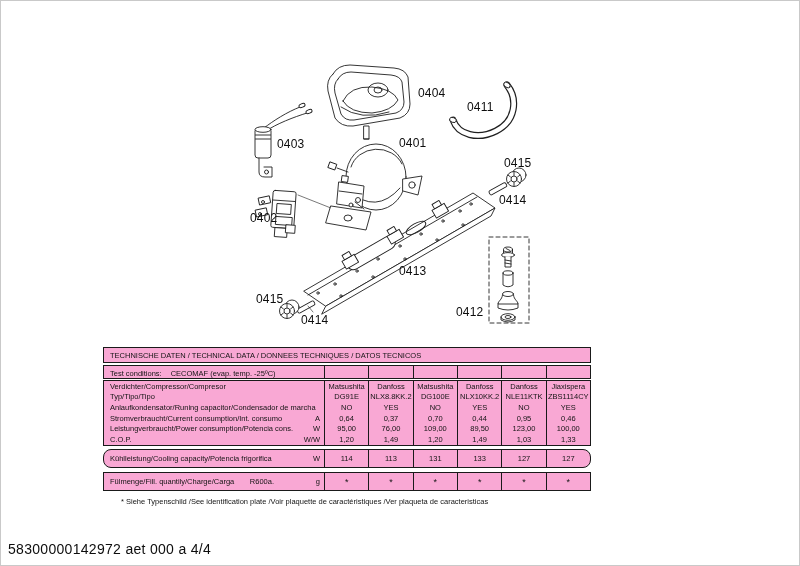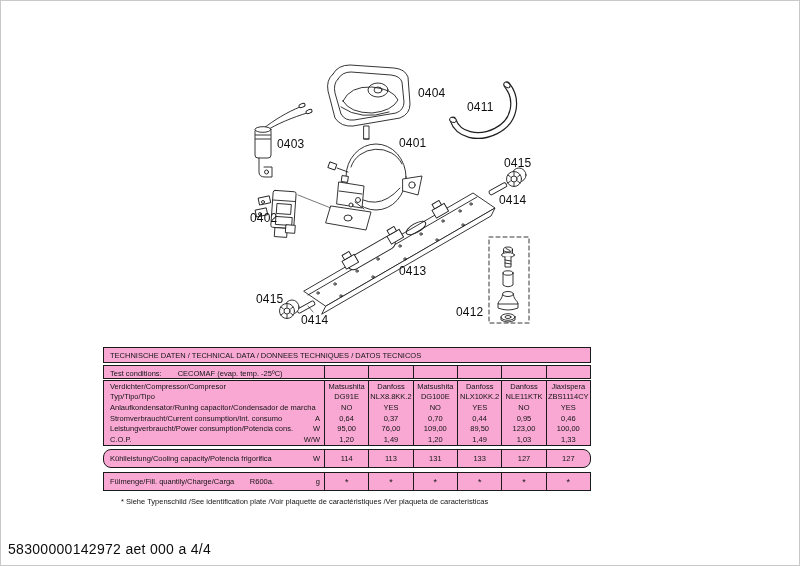--- a/index.html
+++ b/index.html
@@ -14,21 +14,21 @@
     letter-spacing:0.2px;white-space:nowrap;
   }
   
   .tbox{
     position:absolute;left:102px;width:488px;box-sizing:border-box;
     border:1px solid #1a1a1a;background:#f9a8d4;font-size:7.5px;color:#141414;
   }
   .title-box{top:346px;height:16px;display:flex;align-items:center;padding-left:6px;}
   .cond-box{top:364px;height:14px;display:grid;grid-template-columns:220px repeat(6,1fr);}
   .cond-label{display:flex;align-items:flex-end;padding-left:6px;white-space:nowrap;overflow:visible;}
-  .cond-label .cl2{margin-left:16px;}
+  .cond-label .cl2{margin-left:9px;}
   .vcell{border-left:1px solid #1a1a1a;}
   .grid8{display:grid;grid-template-columns:192px 28px repeat(6,1fr);}
   .main-box{top:379px;height:66px;grid-auto-rows:1fr;}
   .cool-box{top:448px;height:19px;border-radius:8px;}
   .chg-box{top:471px;height:19px;}
   .cell{display:flex;align-items:center;box-sizing:border-box;min-width:0;}
   .lbl{padding-left:6px;white-space:nowrap;overflow:visible;}
   .unit{justify-content:flex-end;padding-right:4px;white-space:nowrap;}
   .val{justify-content:center;border-left:1px solid #1a1a1a;text-align:center;}
   .chg-lbl{display:flex;align-items:center;padding-left:6px;white-space:nowrap;}

